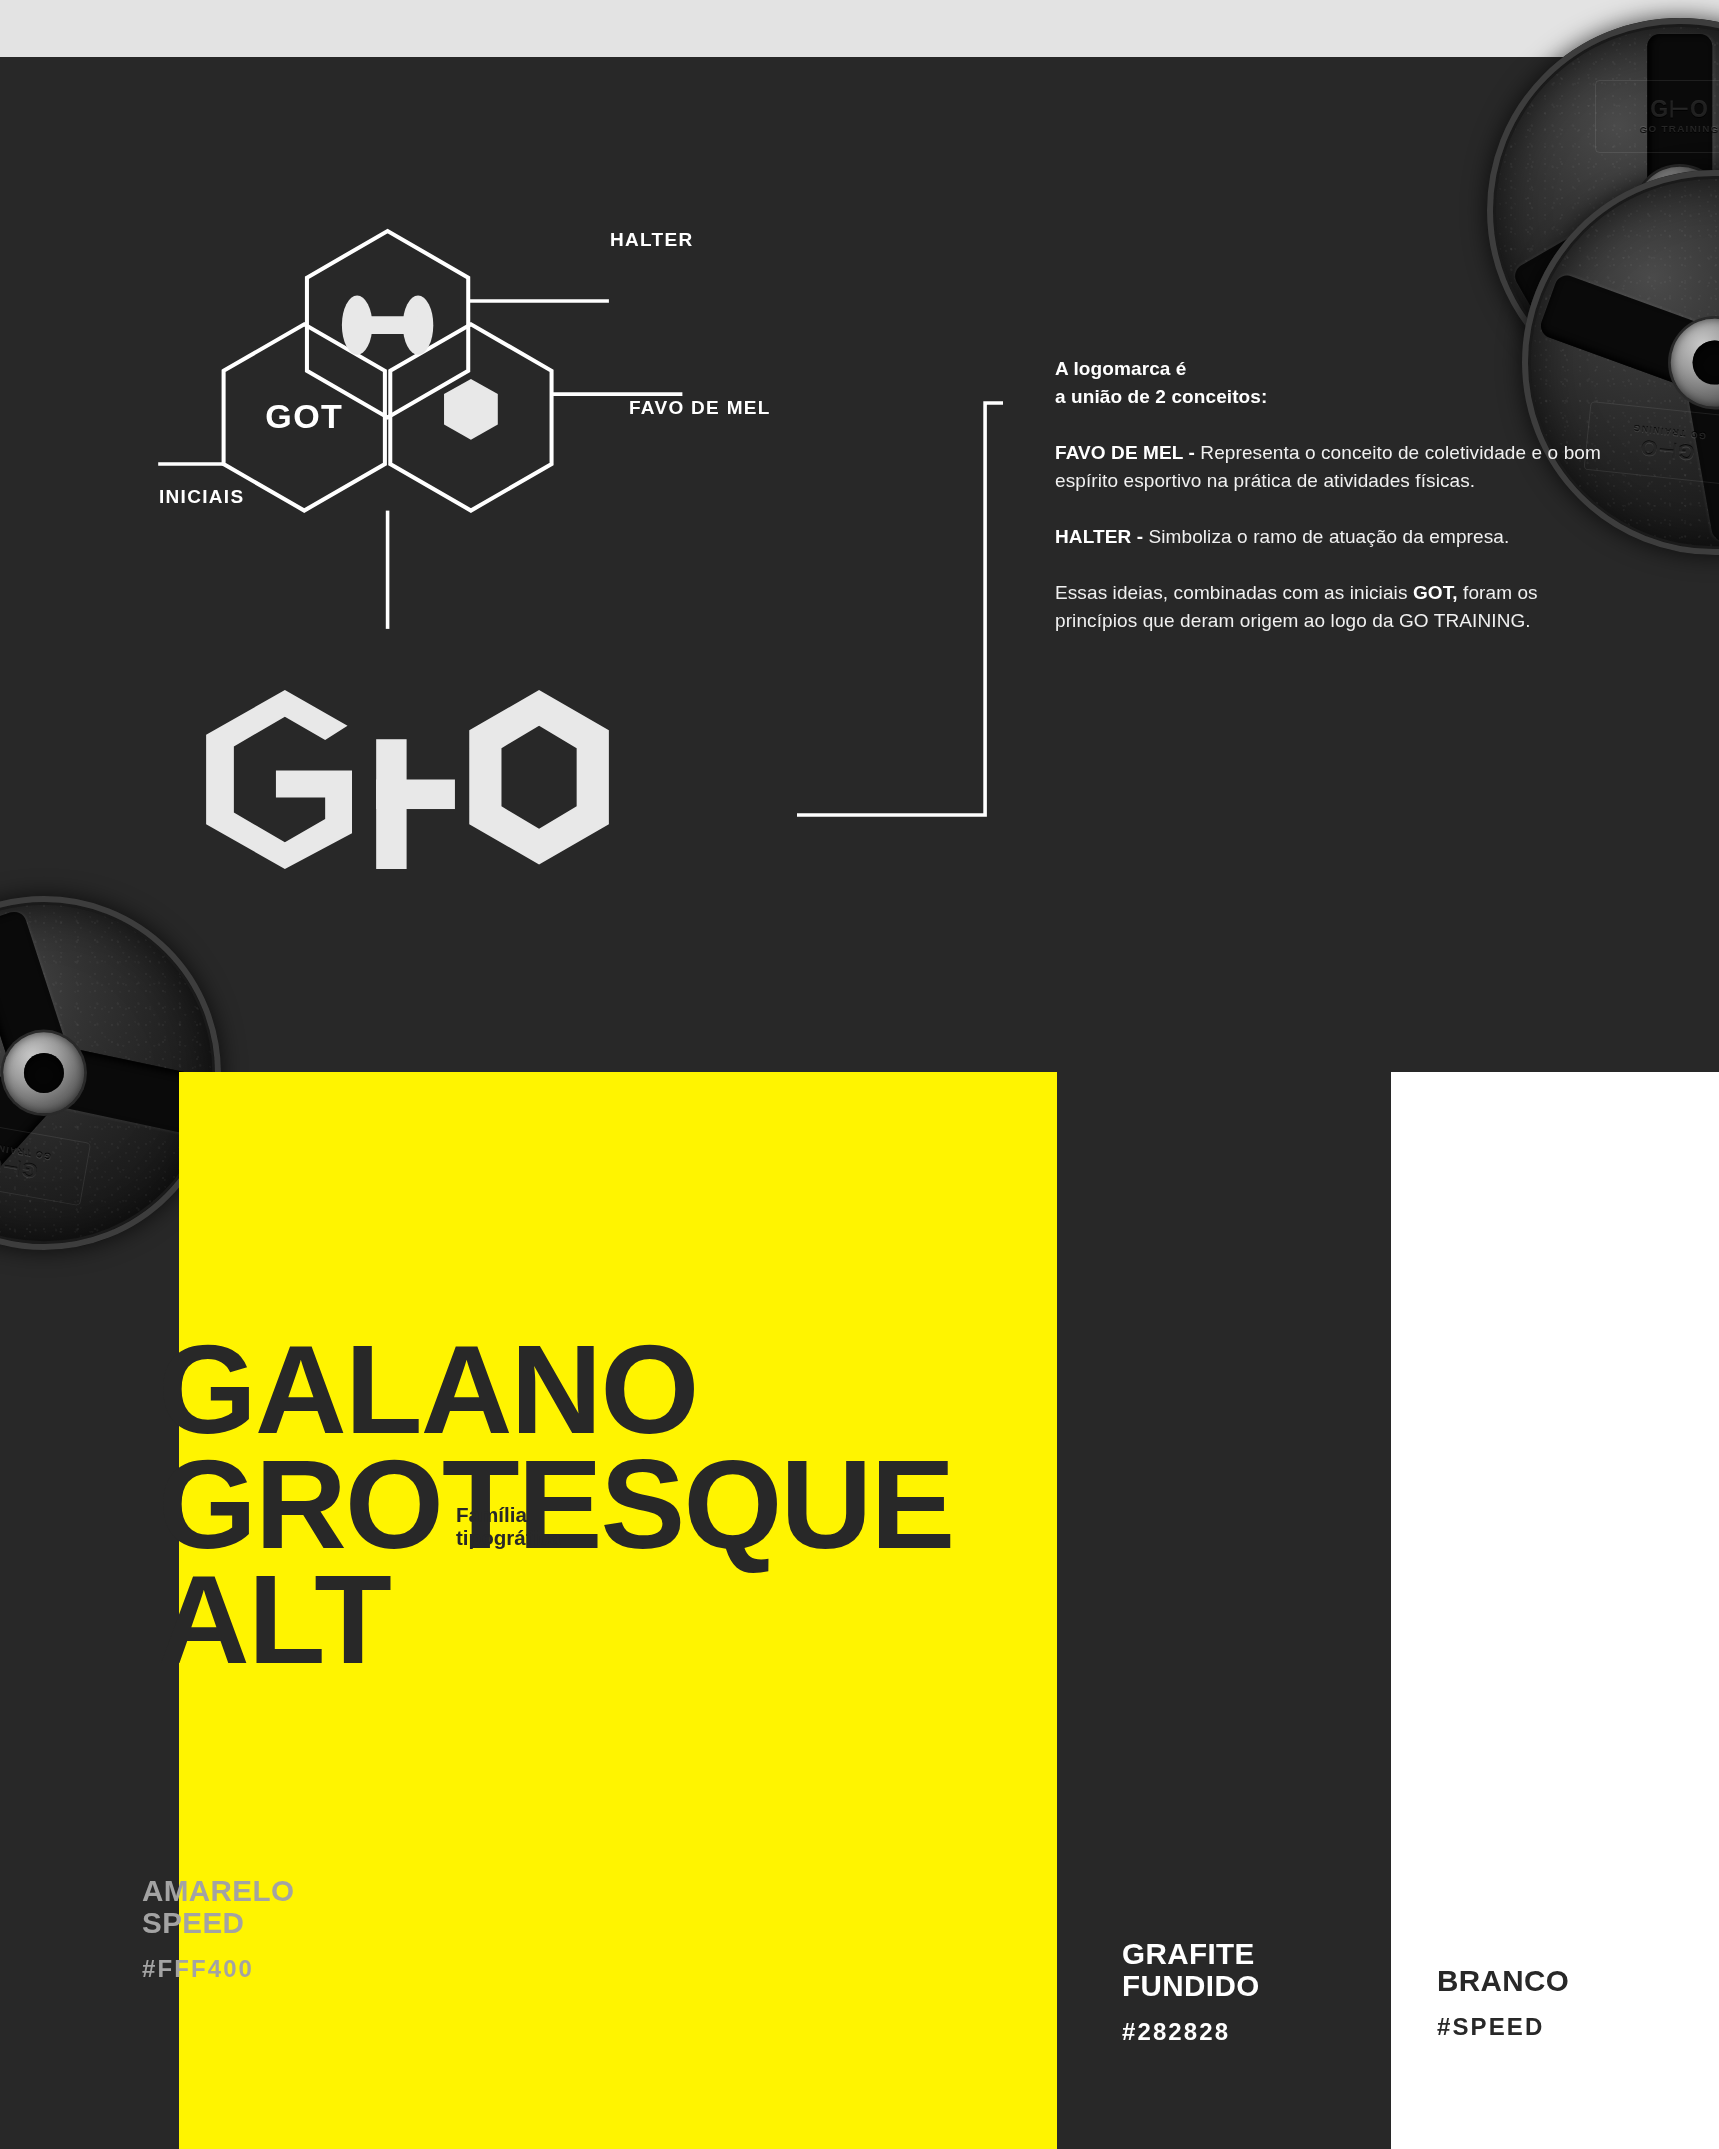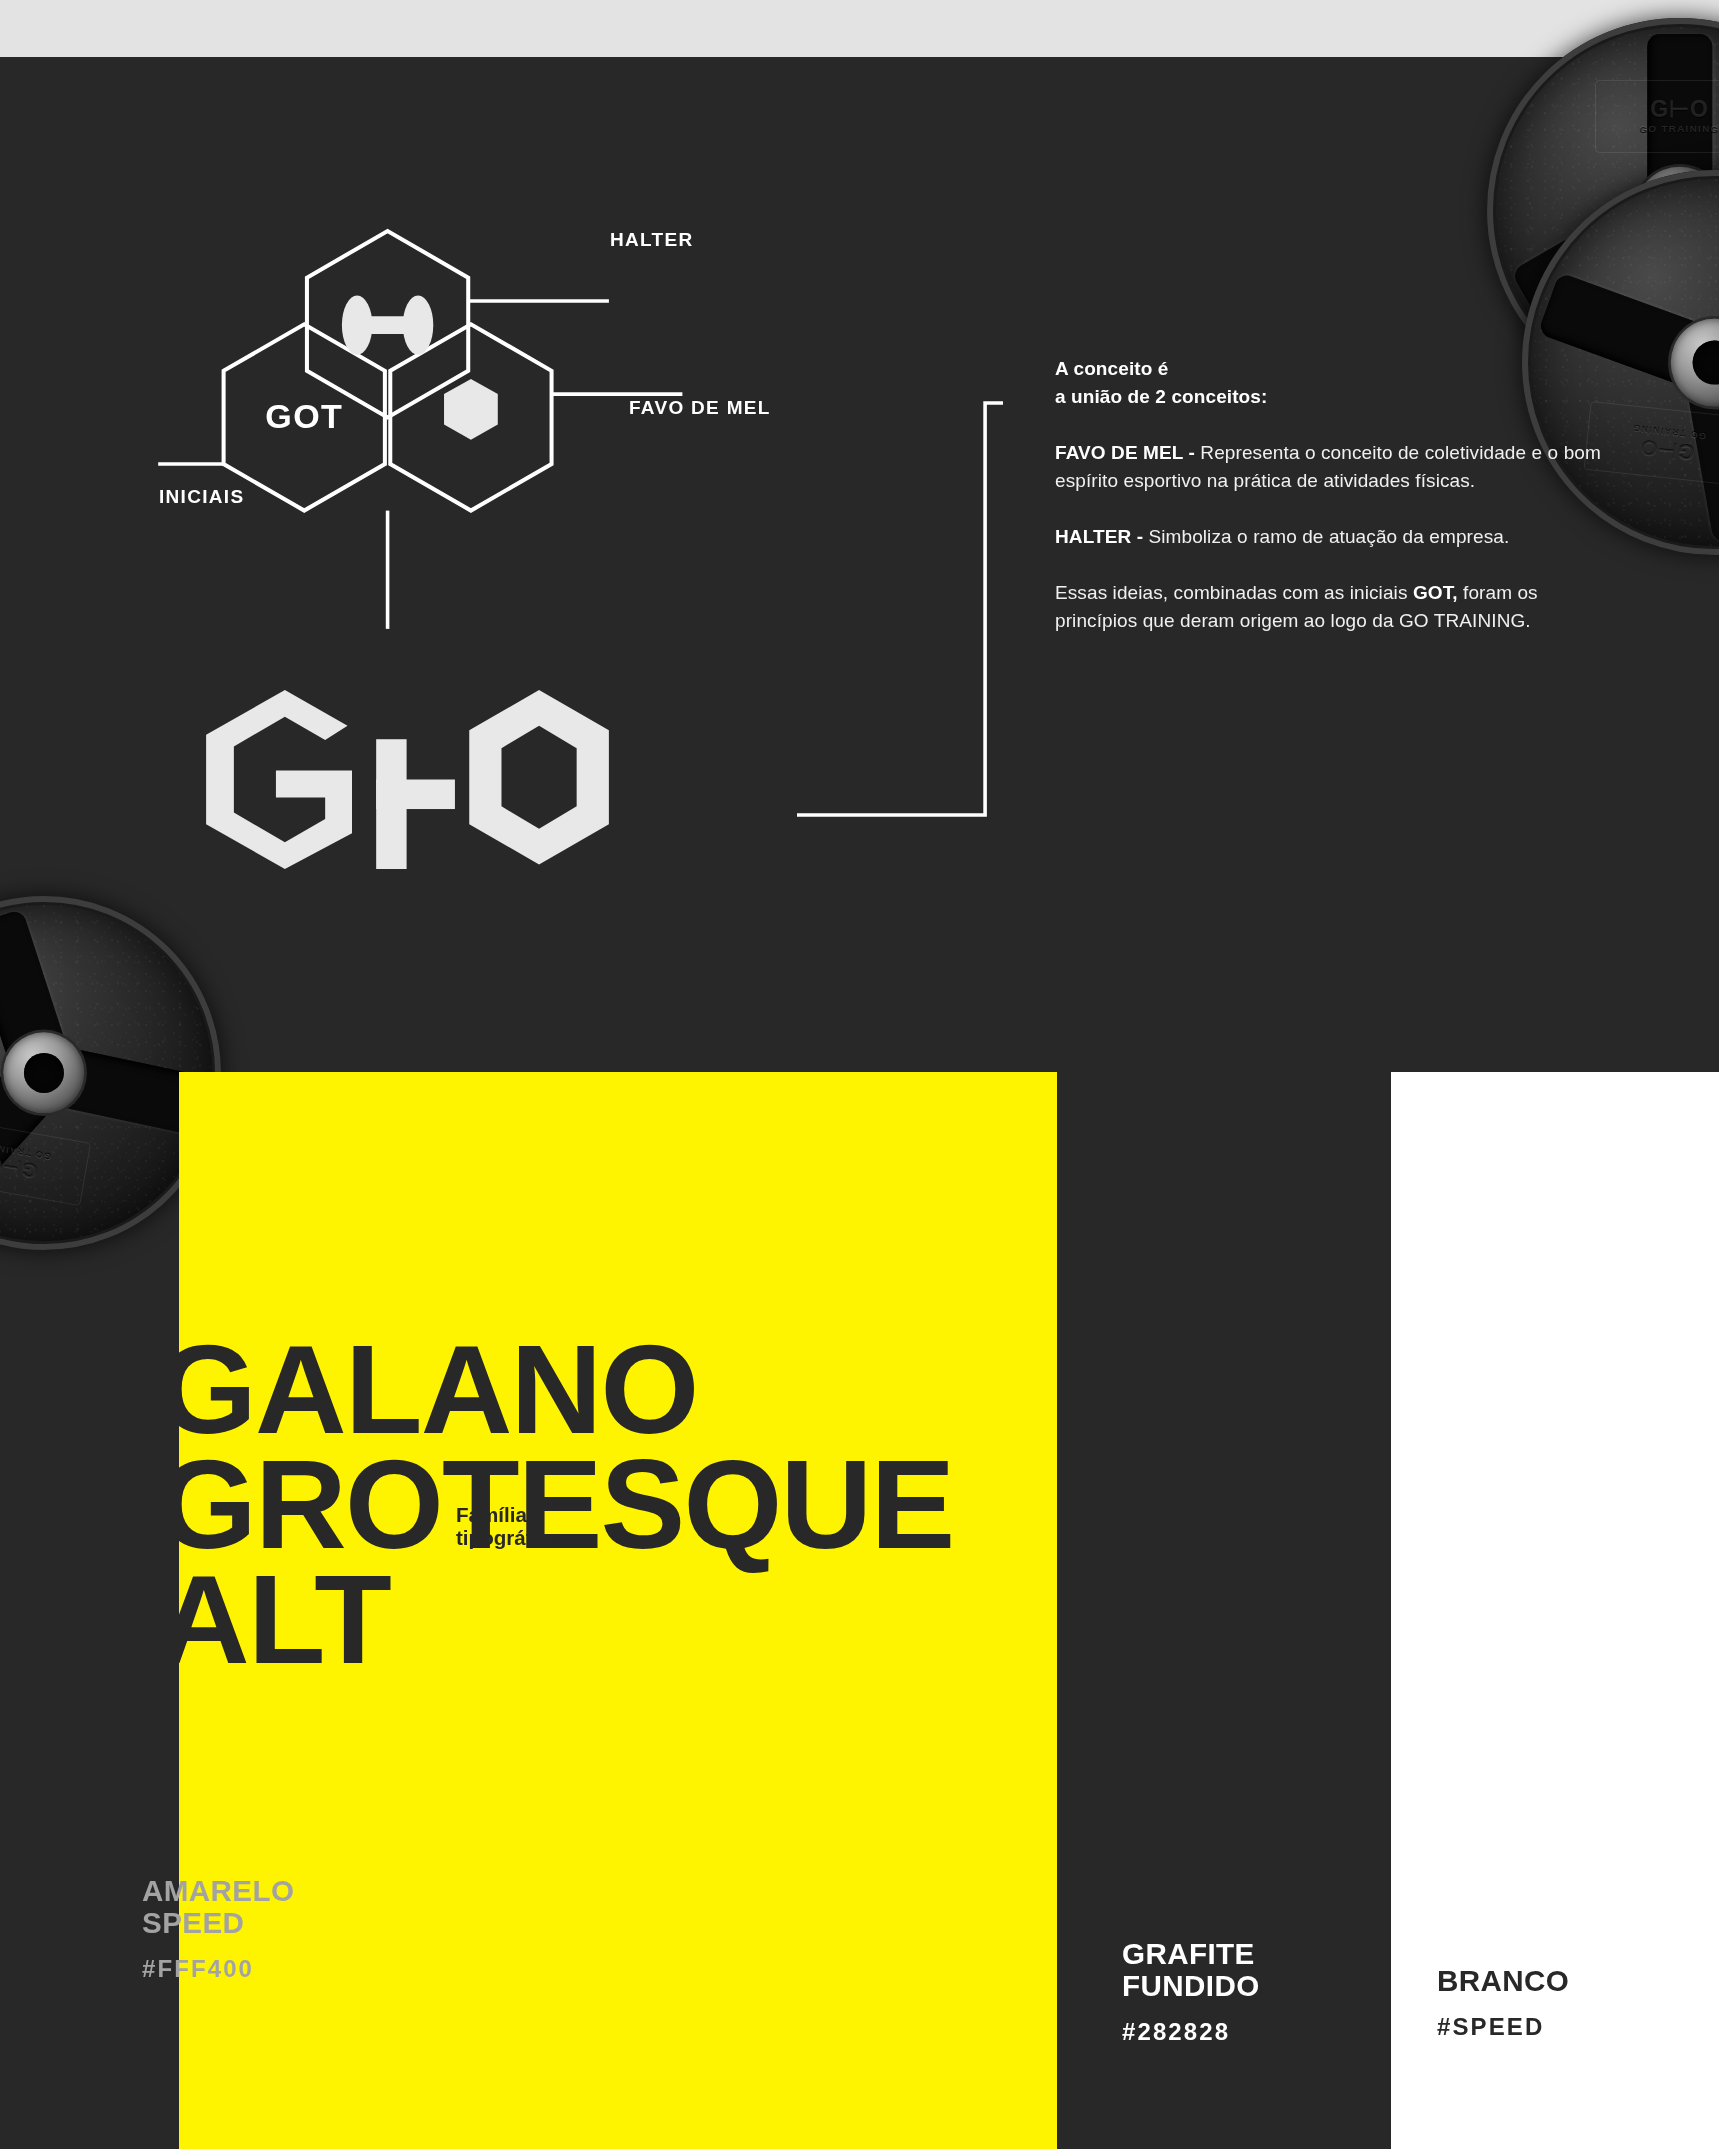--- a/index.html
+++ b/index.html
@@ -270,21 +270,21 @@
   <path d="M 372,0 L 450,45 L 450,150 L 372,195 L 294,150 L 294,45 Z
            M 372,40 L 330,65 L 330,130 L 372,155 L 414,130 L 414,65 Z" fill="#e8e8e8" fill-rule="evenodd"></path>
 </svg>
 
 <svg id="bracket" viewBox="0 0 230 480">
   <polyline points="230,10 210,10 210,470 0,470" fill="none" stroke="#ffffff" stroke-width="4"></polyline>
 </svg>
 
 <div id="info-column">
   <div class="info-head">
-    <div>A conceito é</div>
+    <div>A logomarca é</div>
     <div>a união de 2 conceitos:</div>
   </div>
 
   <p class="info-para"><b>FAVO DE MEL</b><b> - </b><span>Representa o conceito de coletividade e o bom espírito esportivo na prática de atividades físicas.</span></p>
 
   <p class="info-para"><b>HALTER</b><b> - </b><span>Simboliza o ramo de atuação da empresa.</span></p>
 
   <p class="info-para"><span>Essas ideias, combinadas com as iniciais </span><b>GOT,</b><span> foram os princípios que deram origem ao logo da GO TRAINING.</span></p>
 </div>
 

